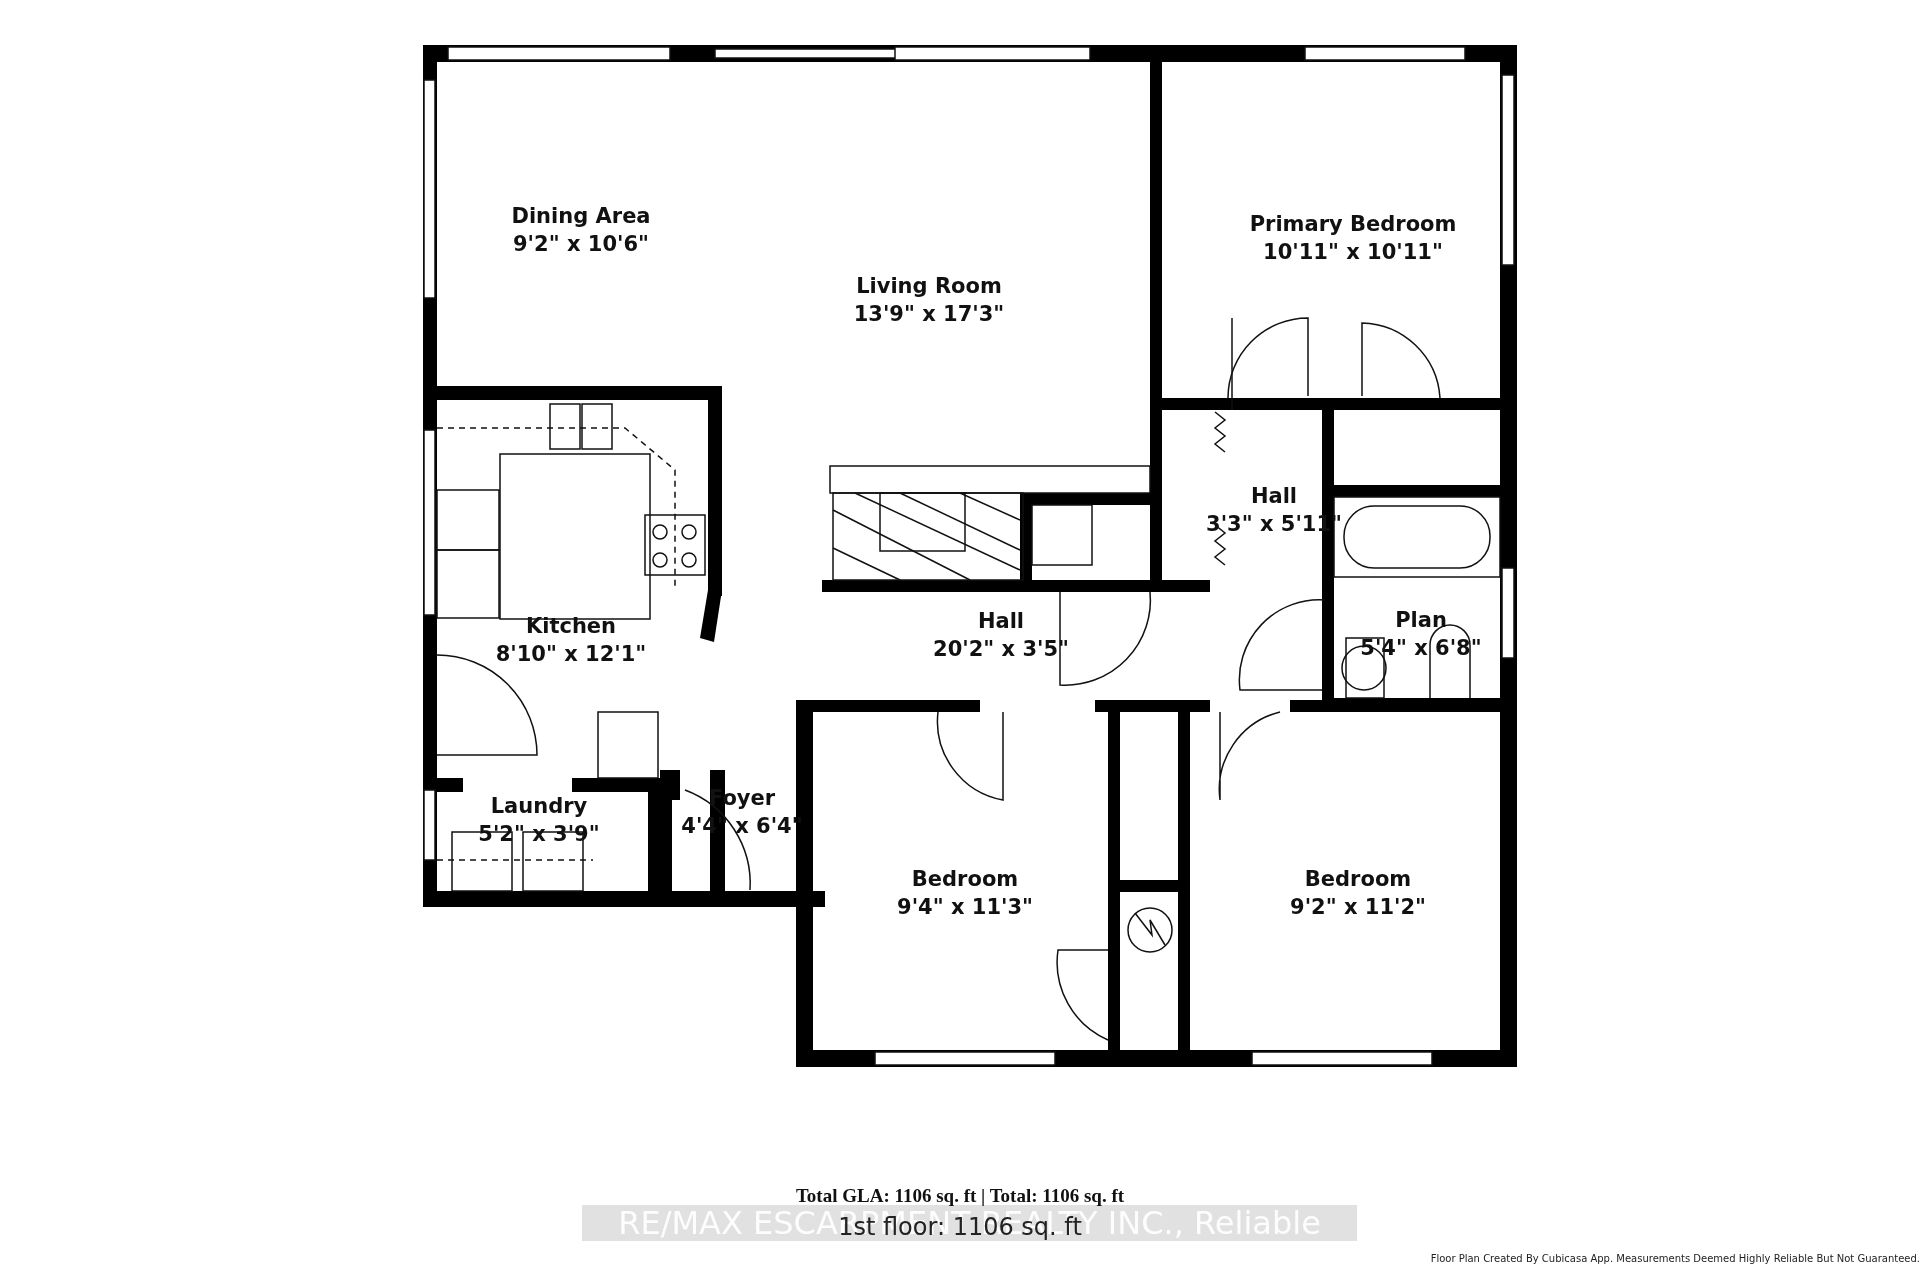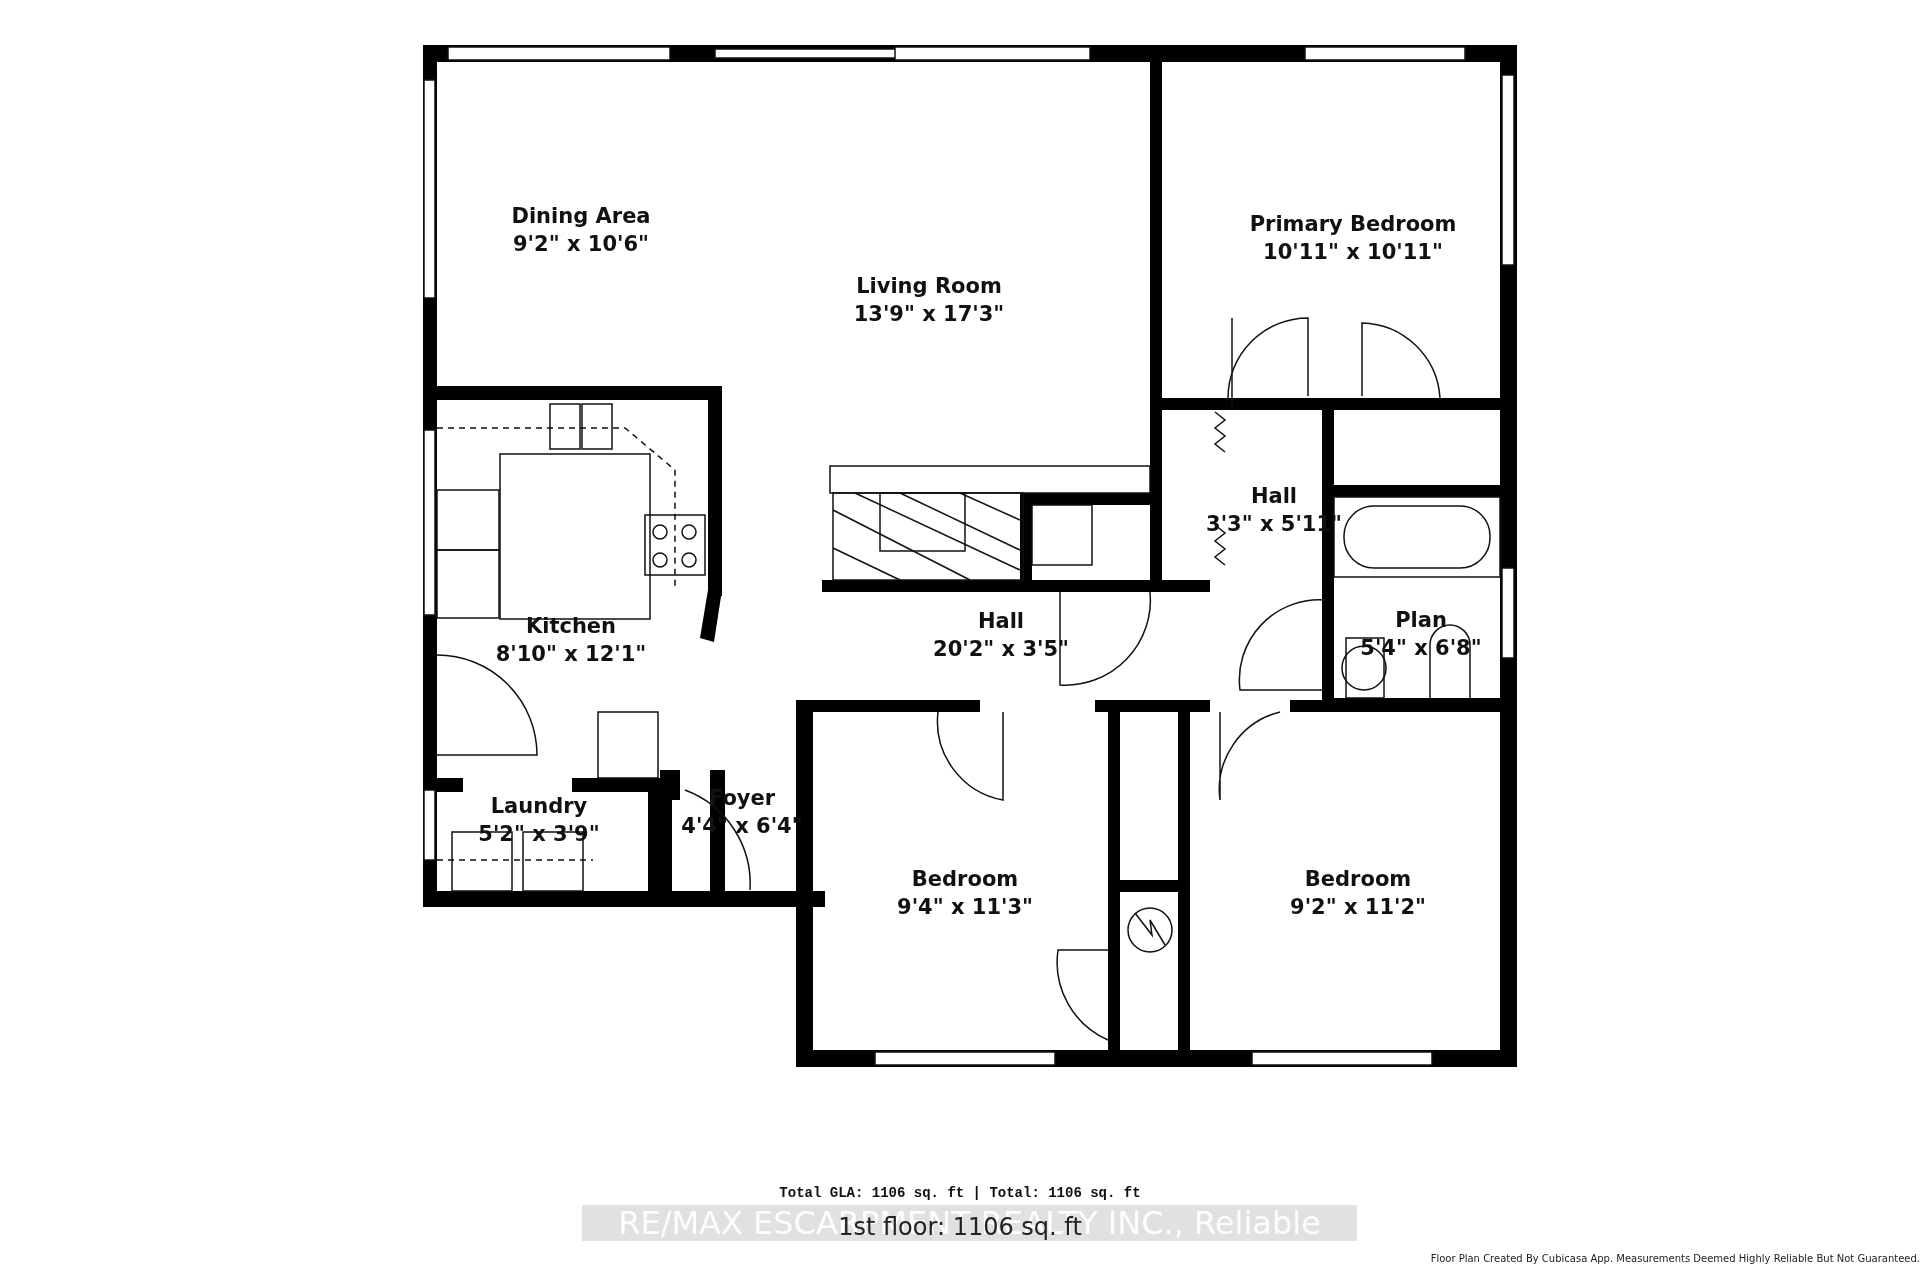--- a/index.html
+++ b/index.html
@@ -2,21 +2,21 @@
 <html><head>
 <meta charset="utf-8">
 <style>
   html, body { margin:0; padding:0; background:#ffffff; }
   body { width:1920px; height:1280px; position:relative; overflow:hidden; font-family:"DejaVu Sans", sans-serif; color:#111; }
   #plan { position:absolute; left:0; top:0; width:1920px; height:1280px; }
   .room-label { position:absolute; transform:translate(-50%,-50%); text-align:center; white-space:nowrap; line-height:1.35; color:#111;font-weight:bold; }
   .room-label .name { font-size:21px; display:block; }
   .room-label .dims { font-size:21px; display:block; }
   .footer { position:absolute; left:0; width:1920px; text-align:center; }
-  .gla { top:1185px; font-size:14px; font-weight:bold; font-family:Liberation Mono, monospace; }
+  .gla { top:1185px; font-size:19px; font-weight:bold; font-family:Liberation Serif, serif; }
   .floor { top:1213px; font-size:24px; color:#222; }
   .watermark { position:absolute; left:582px; top:1205px; width:775px; height:36px; background:rgba(200,200,200,0.55); display:flex; align-items:center; justify-content:space-between; }
   .watermark span { font-size:32px; color:rgba(255,255,255,0.92); letter-spacing:0px; font-family:"DejaVu Sans", sans-serif; width:100%; text-align:center; }
   .disclaimer { top:1253px; font-size:10px; color:#222;text-align:right; }
 </style>
 </head>
 <body>
 
 <svg id="plan" viewBox="0 0 1920 1280" xmlns="http://www.w3.org/2000/svg">
   <g fill="#000">

